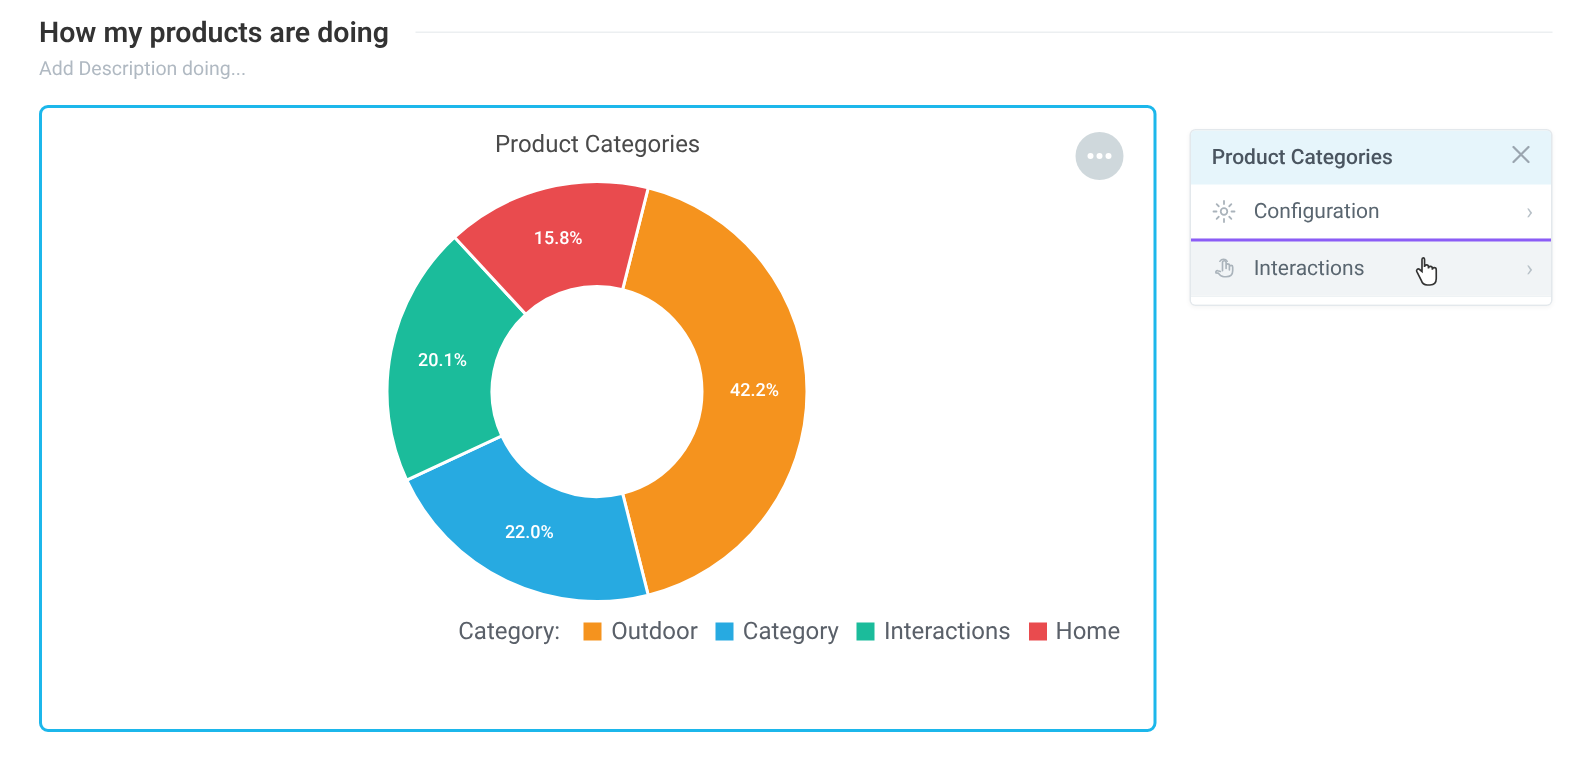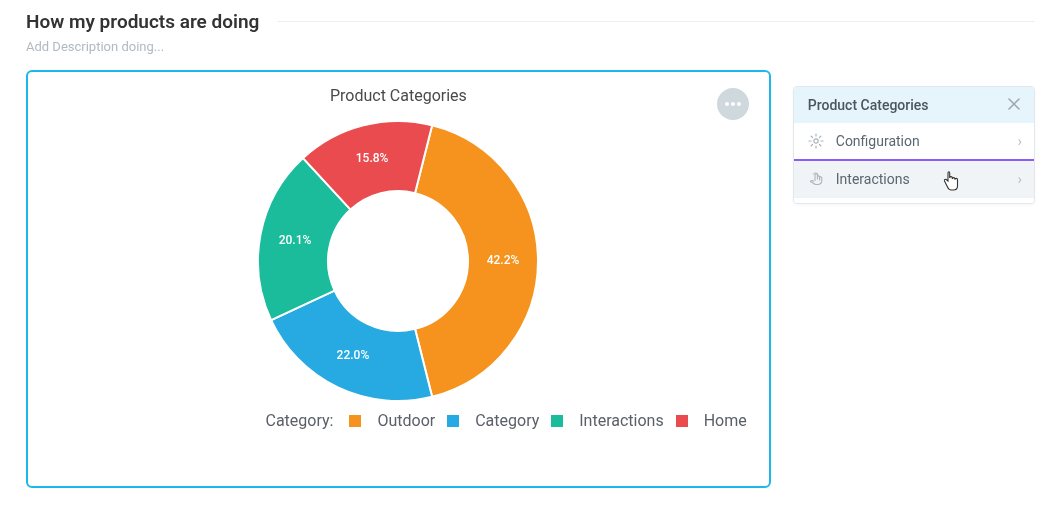--- a/index.html
+++ b/index.html
@@ -87,21 +87,21 @@
     gap: 12px;
     font-size: 16px;
     color: #5a6069;
     padding-right: 8px;
   }
   .legend-title {
     color: #5a6069;
     margin-right: 4px;
   }
   .legend-item {
-    display: flex; align-items: center; gap: 16px;
+    display: flex; align-items: center; gap: 6px;
   }
   .swatch {
     width: 12px; height: 12px;
   }
 
   
   .ctx-panel {
     width: 244px;
     border: 1px solid #e3e8ec;
     border-radius: 4px;

